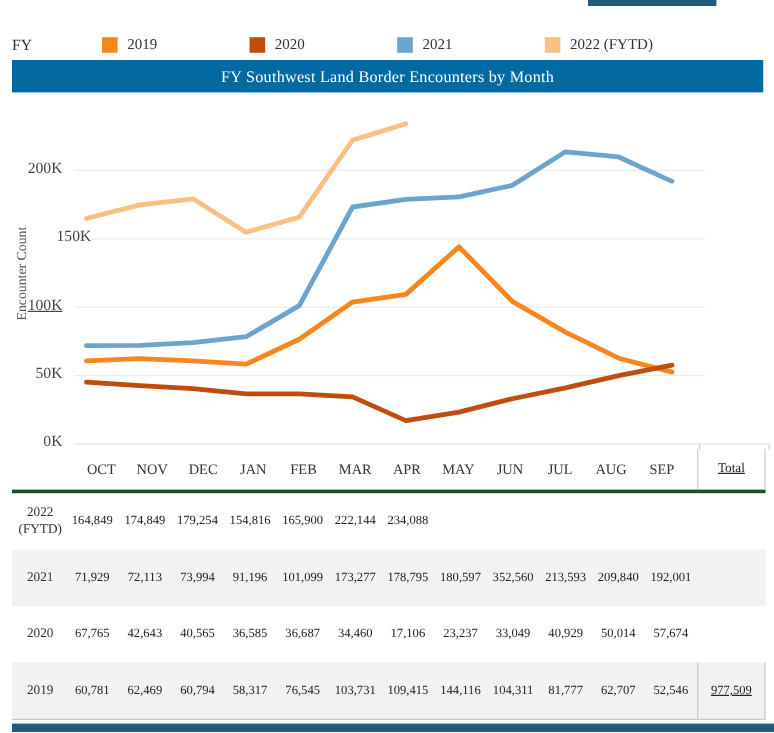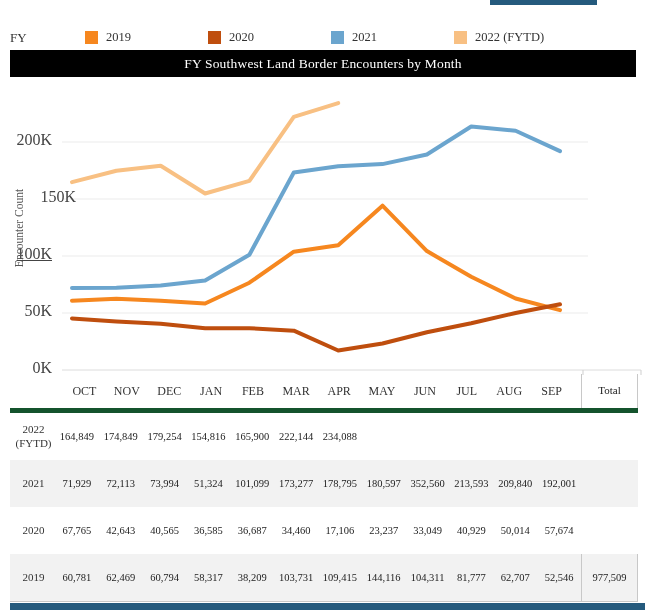--- a/index.html
+++ b/index.html
@@ -13,46 +13,46 @@
   .partial-btn{position:absolute;left:490px;top:0;width:107px;height:5px;background:#255A7D;}
   
   .legend-row{position:absolute;left:0;top:0;width:645px;height:44px;margin-top:15px;}
   .fy-label{position:absolute;left:10px;top:15px;font-size:13px;color:#333;}
   .legend-item{position:absolute;top:14px;height:16px;display:flex;align-items:center;cursor:pointer;}
   .legend-swatch{width:13px;height:13px;display:inline-block;margin-right:8px;}
   .legend-label{font-size:12.5px;color:#333;white-space:nowrap;}
   
   .title-bar{
     position:absolute;left:10px;top:50px;width:626px;height:27px;
-    background:#000000;color:#fff;text-align:center;line-height:27px;
+    background:#0369a1;color:#fff;text-align:center;line-height:27px;
     font-size:13.5px;letter-spacing:.2px;
   }
   
   .chart{position:absolute;left:0;top:85px;width:645px;height:292px;}
   .chart svg{position:absolute;left:0;top:0;}
   .ytick{
     position:absolute;left:0;width:52px;text-align:right;
-    font-size:16px;color:#444;height:14px;line-height:14px;
+    font-size:13px;color:#444;height:14px;line-height:14px;
   }
   .ylabel{
     position:absolute;width:150px;height:14px;left:-55px;top:136px;
     transform:rotate(-90deg);text-align:center;
     font-size:11.5px;color:#555;
   }
   
   .enc-table{position:absolute;left:10px;top:374px;width:628px;}
   .t-row{display:grid;grid-template-columns:45px repeat(12,1fr) 57px;align-items:center;}
-  .t-head{height:34px;border-bottom:5px solid #14532d;gap:17px;}
+  .t-head{height:34px;border-bottom:3px solid #14532d;gap:17px;}
   .t-data{height:47px;}
   .t-data.stripe{background:#f2f2f2;}
   .t-data:last-child{border-bottom:1px solid #c8c8c8;}
   .cell{font-size:10.5px;text-align:center;color:#222;line-height:1.25;}
   .cell.month{font-size:12px;color:#333;}
   .cell.year{font-size:11px;color:#333;padding-left:2px;}
-  .cell.total-col{border-left:1px solid #c8c8c8;border-right:1px solid #c8c8c8;align-self:stretch;display:flex;align-items:center;justify-content:center;}
+  .cell.total-col{border-left:1px solid #c8c8c8;border-right:1px solid #c8c8c8;align-self:stretch;display:flex;align-items:center;justify-content:center;text-decoration:underline;}
   .cell.total-head{font-size:11px;}
   
   .footer-bar{position:absolute;left:10px;top:603px;width:635px;height:7px;background:#255A7D;}
 </style>
 </head>
 <body>
 
 <div class="partial-btn"></div>
 
 <div class="legend-row">
@@ -135,21 +135,21 @@
       <div class="cell"></div>
       <div class="cell"></div>
       <div class="cell"></div>
       <div class="cell"></div>
     </div>
     <div class="t-row t-data stripe">
       <div class="cell year">2021</div>
       <div class="cell">71,929</div>
       <div class="cell">72,113</div>
       <div class="cell">73,994</div>
-      <div class="cell">51,324</div>
+      <div class="cell">91,196</div>
       <div class="cell">101,099</div>
       <div class="cell">173,277</div>
       <div class="cell">178,795</div>
       <div class="cell">180,597</div>
       <div class="cell">352,560</div>
       <div class="cell">213,593</div>
       <div class="cell">209,840</div>
       <div class="cell">192,001</div>
     </div>
     <div class="t-row t-data">
@@ -166,21 +166,21 @@
       <div class="cell">40,929</div>
       <div class="cell">50,014</div>
       <div class="cell">57,674</div>
     </div>
     <div class="t-row t-data stripe">
       <div class="cell year">2019</div>
       <div class="cell">60,781</div>
       <div class="cell">62,469</div>
       <div class="cell">60,794</div>
       <div class="cell">58,317</div>
-      <div class="cell">38,209</div>
+      <div class="cell">76,545</div>
       <div class="cell">103,731</div>
       <div class="cell">109,415</div>
       <div class="cell">144,116</div>
       <div class="cell">104,311</div>
       <div class="cell">81,777</div>
       <div class="cell">62,707</div>
       <div class="cell">52,546</div>
       <div class="cell total-col">977,509</div>
     </div>
   </div>

